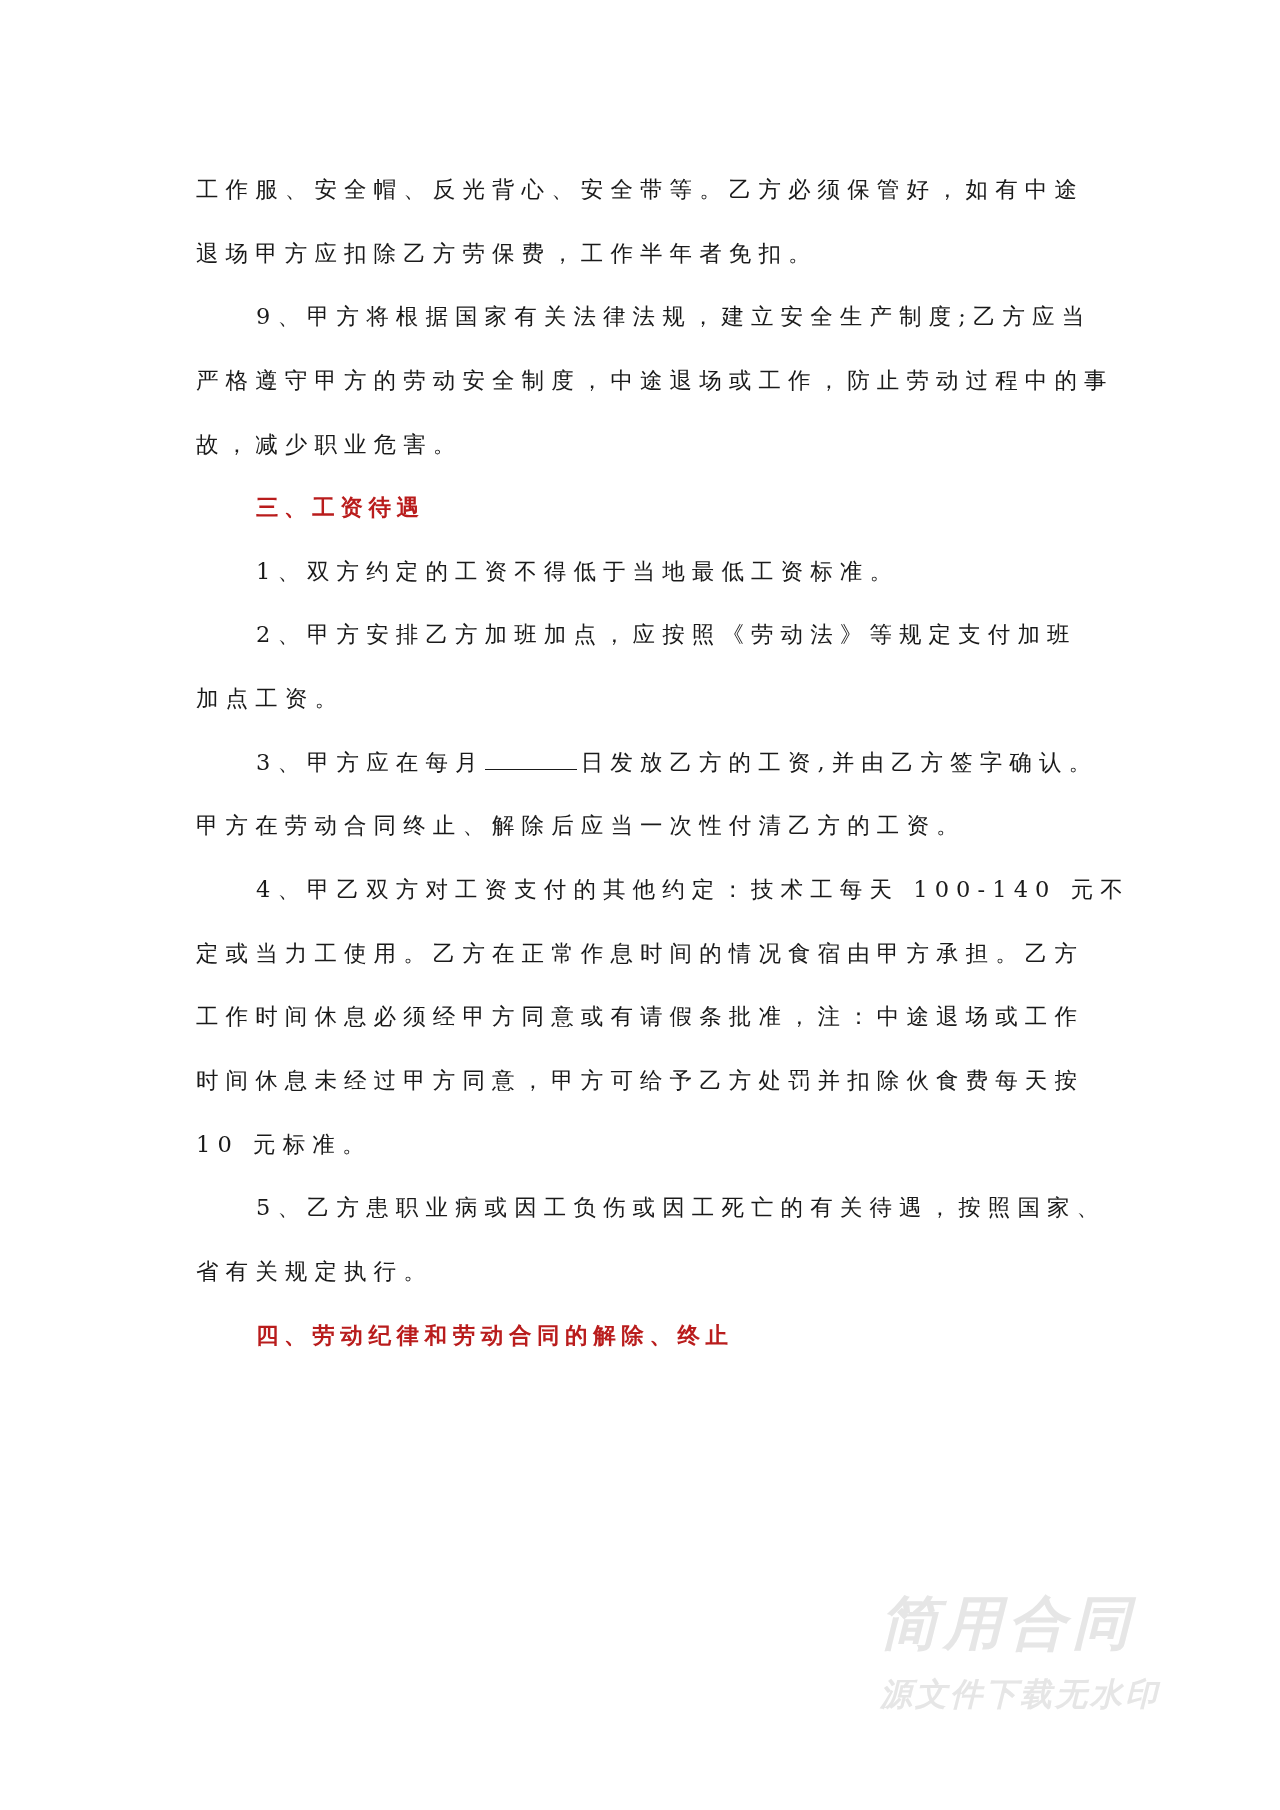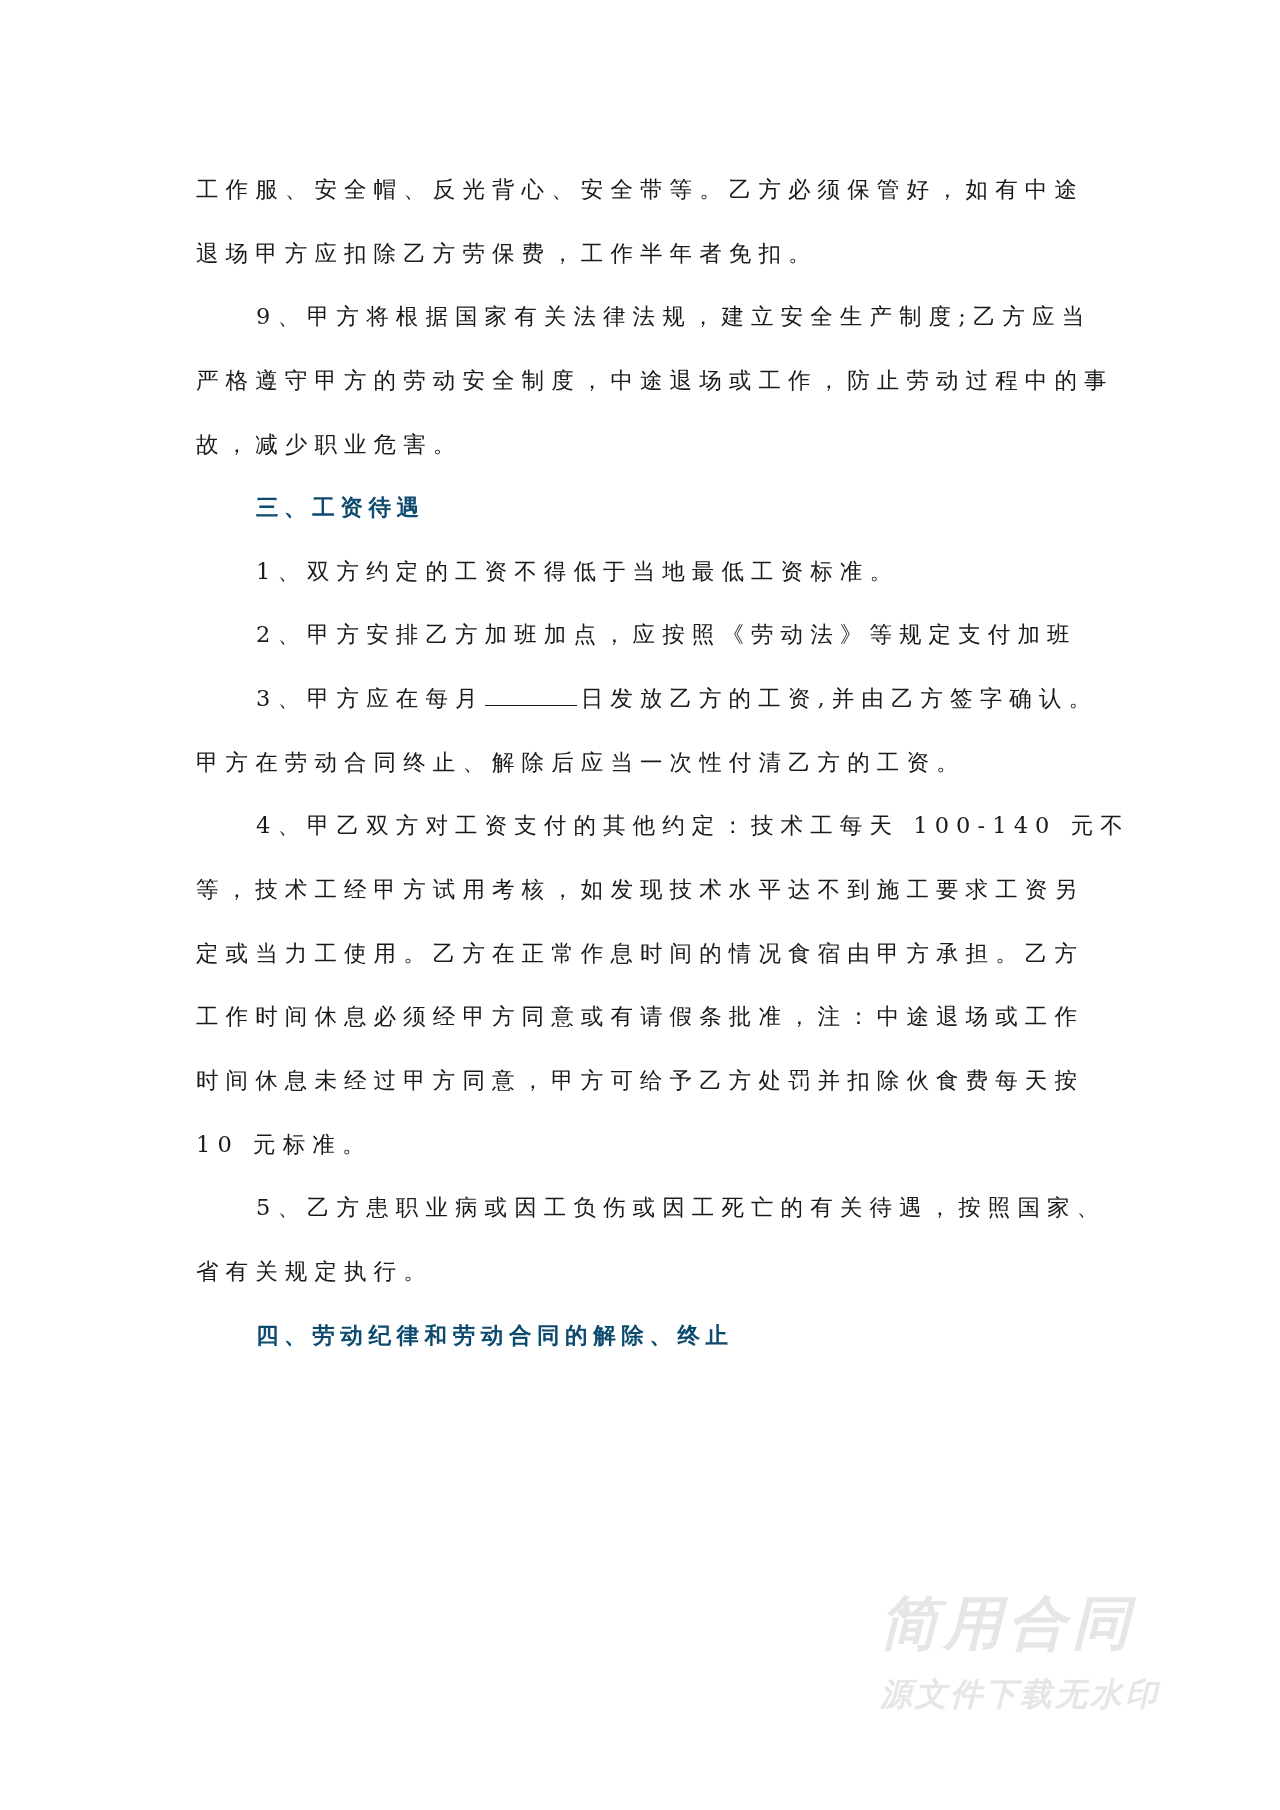--- a/index.html
+++ b/index.html
@@ -38,21 +38,21 @@
       overflow: visible;
     }
     .line.indent {
       padding-left: 60px;
     }
     .line.heading {
       font-family: "DejaVu Sans", "Liberation Sans", sans-serif;
       font-weight: bold;
       letter-spacing: 5.6px;
       font-size: 22.5px;
-      color: #0c4a6e;
+      color: #b91c1c;
     }
     .blank {
       display: inline-block;
       width: 92px;
       border-bottom: 1.5px solid #1a1a1a;
       height: 18px;
       vertical-align: baseline;
       margin: 0 4px 0 0;
     }
     .watermark {
@@ -86,24 +86,24 @@
 <div class="page">
   <div class="text-block">
     <div class="line">工作服、安全帽、反光背心、安全带等。乙方必须保管好，如有中途</div>
     <div class="line">退场甲方应扣除乙方劳保费，工作半年者免扣。</div>
     <div class="line indent">9、甲方将根据国家有关法律法规，建立安全生产制度;乙方应当</div>
     <div class="line">严格遵守甲方的劳动安全制度，中途退场或工作，防止劳动过程中的事</div>
     <div class="line">故，减少职业危害。</div>
     <div class="line indent heading">三、工资待遇</div>
     <div class="line indent">1、双方约定的工资不得低于当地最低工资标准。</div>
     <div class="line indent">2、甲方安排乙方加班加点，应按照《劳动法》等规定支付加班</div>
+    <div class="line">加点工资。</div>
     <div class="line indent"><span>3、甲方应在每月</span><span class="blank"></span><span>日发放乙方的工资,并由乙方签字确认。</span></div>
     <div class="line">甲方在劳动合同终止、解除后应当一次性付清乙方的工资。</div>
     <div class="line indent">4、甲乙双方对工资支付的其他约定：技术工每天 100-140 元不</div>
-    <div class="line">等，技术工经甲方试用考核，如发现技术水平达不到施工要求工资另</div>
     <div class="line">定或当力工使用。乙方在正常作息时间的情况食宿由甲方承担。乙方</div>
     <div class="line">工作时间休息必须经甲方同意或有请假条批准，注：中途退场或工作</div>
     <div class="line">时间休息未经过甲方同意，甲方可给予乙方处罚并扣除伙食费每天按</div>
     <div class="line">10 元标准。</div>
     <div class="line indent">5、乙方患职业病或因工负伤或因工死亡的有关待遇，按照国家、</div>
     <div class="line">省有关规定执行。</div>
     <div class="line indent heading">四、劳动纪律和劳动合同的解除、终止</div>
   </div>
 
   <div class="watermark">

